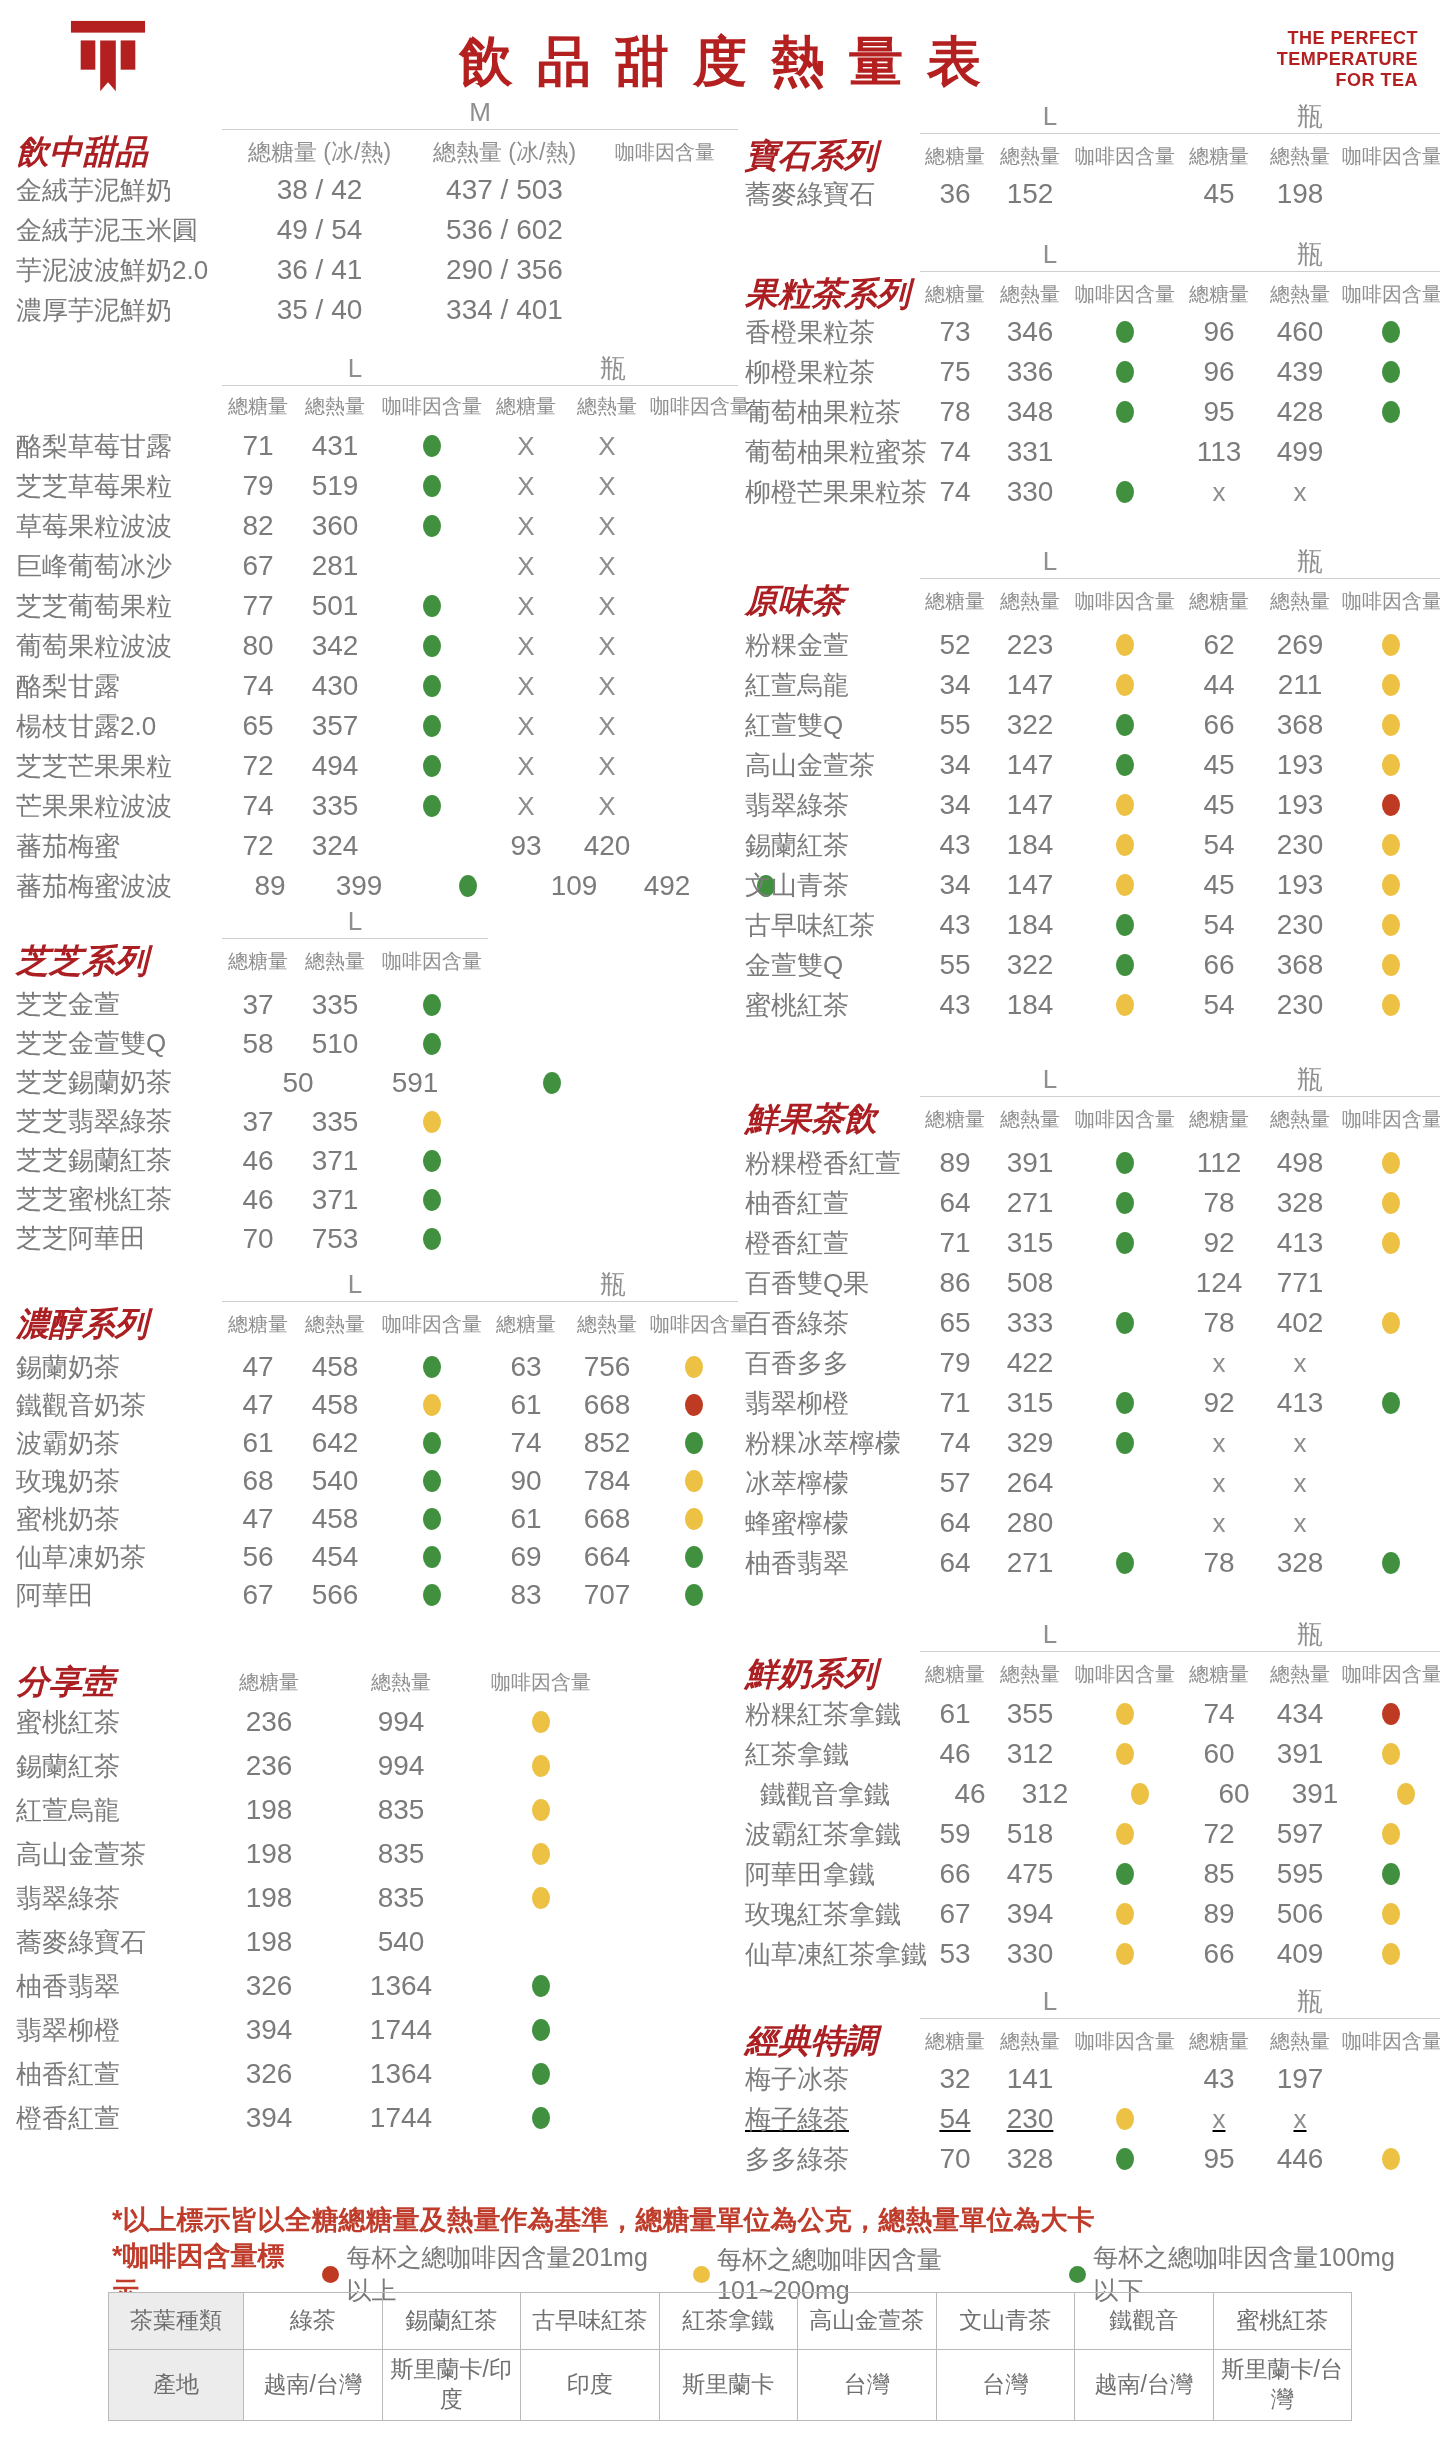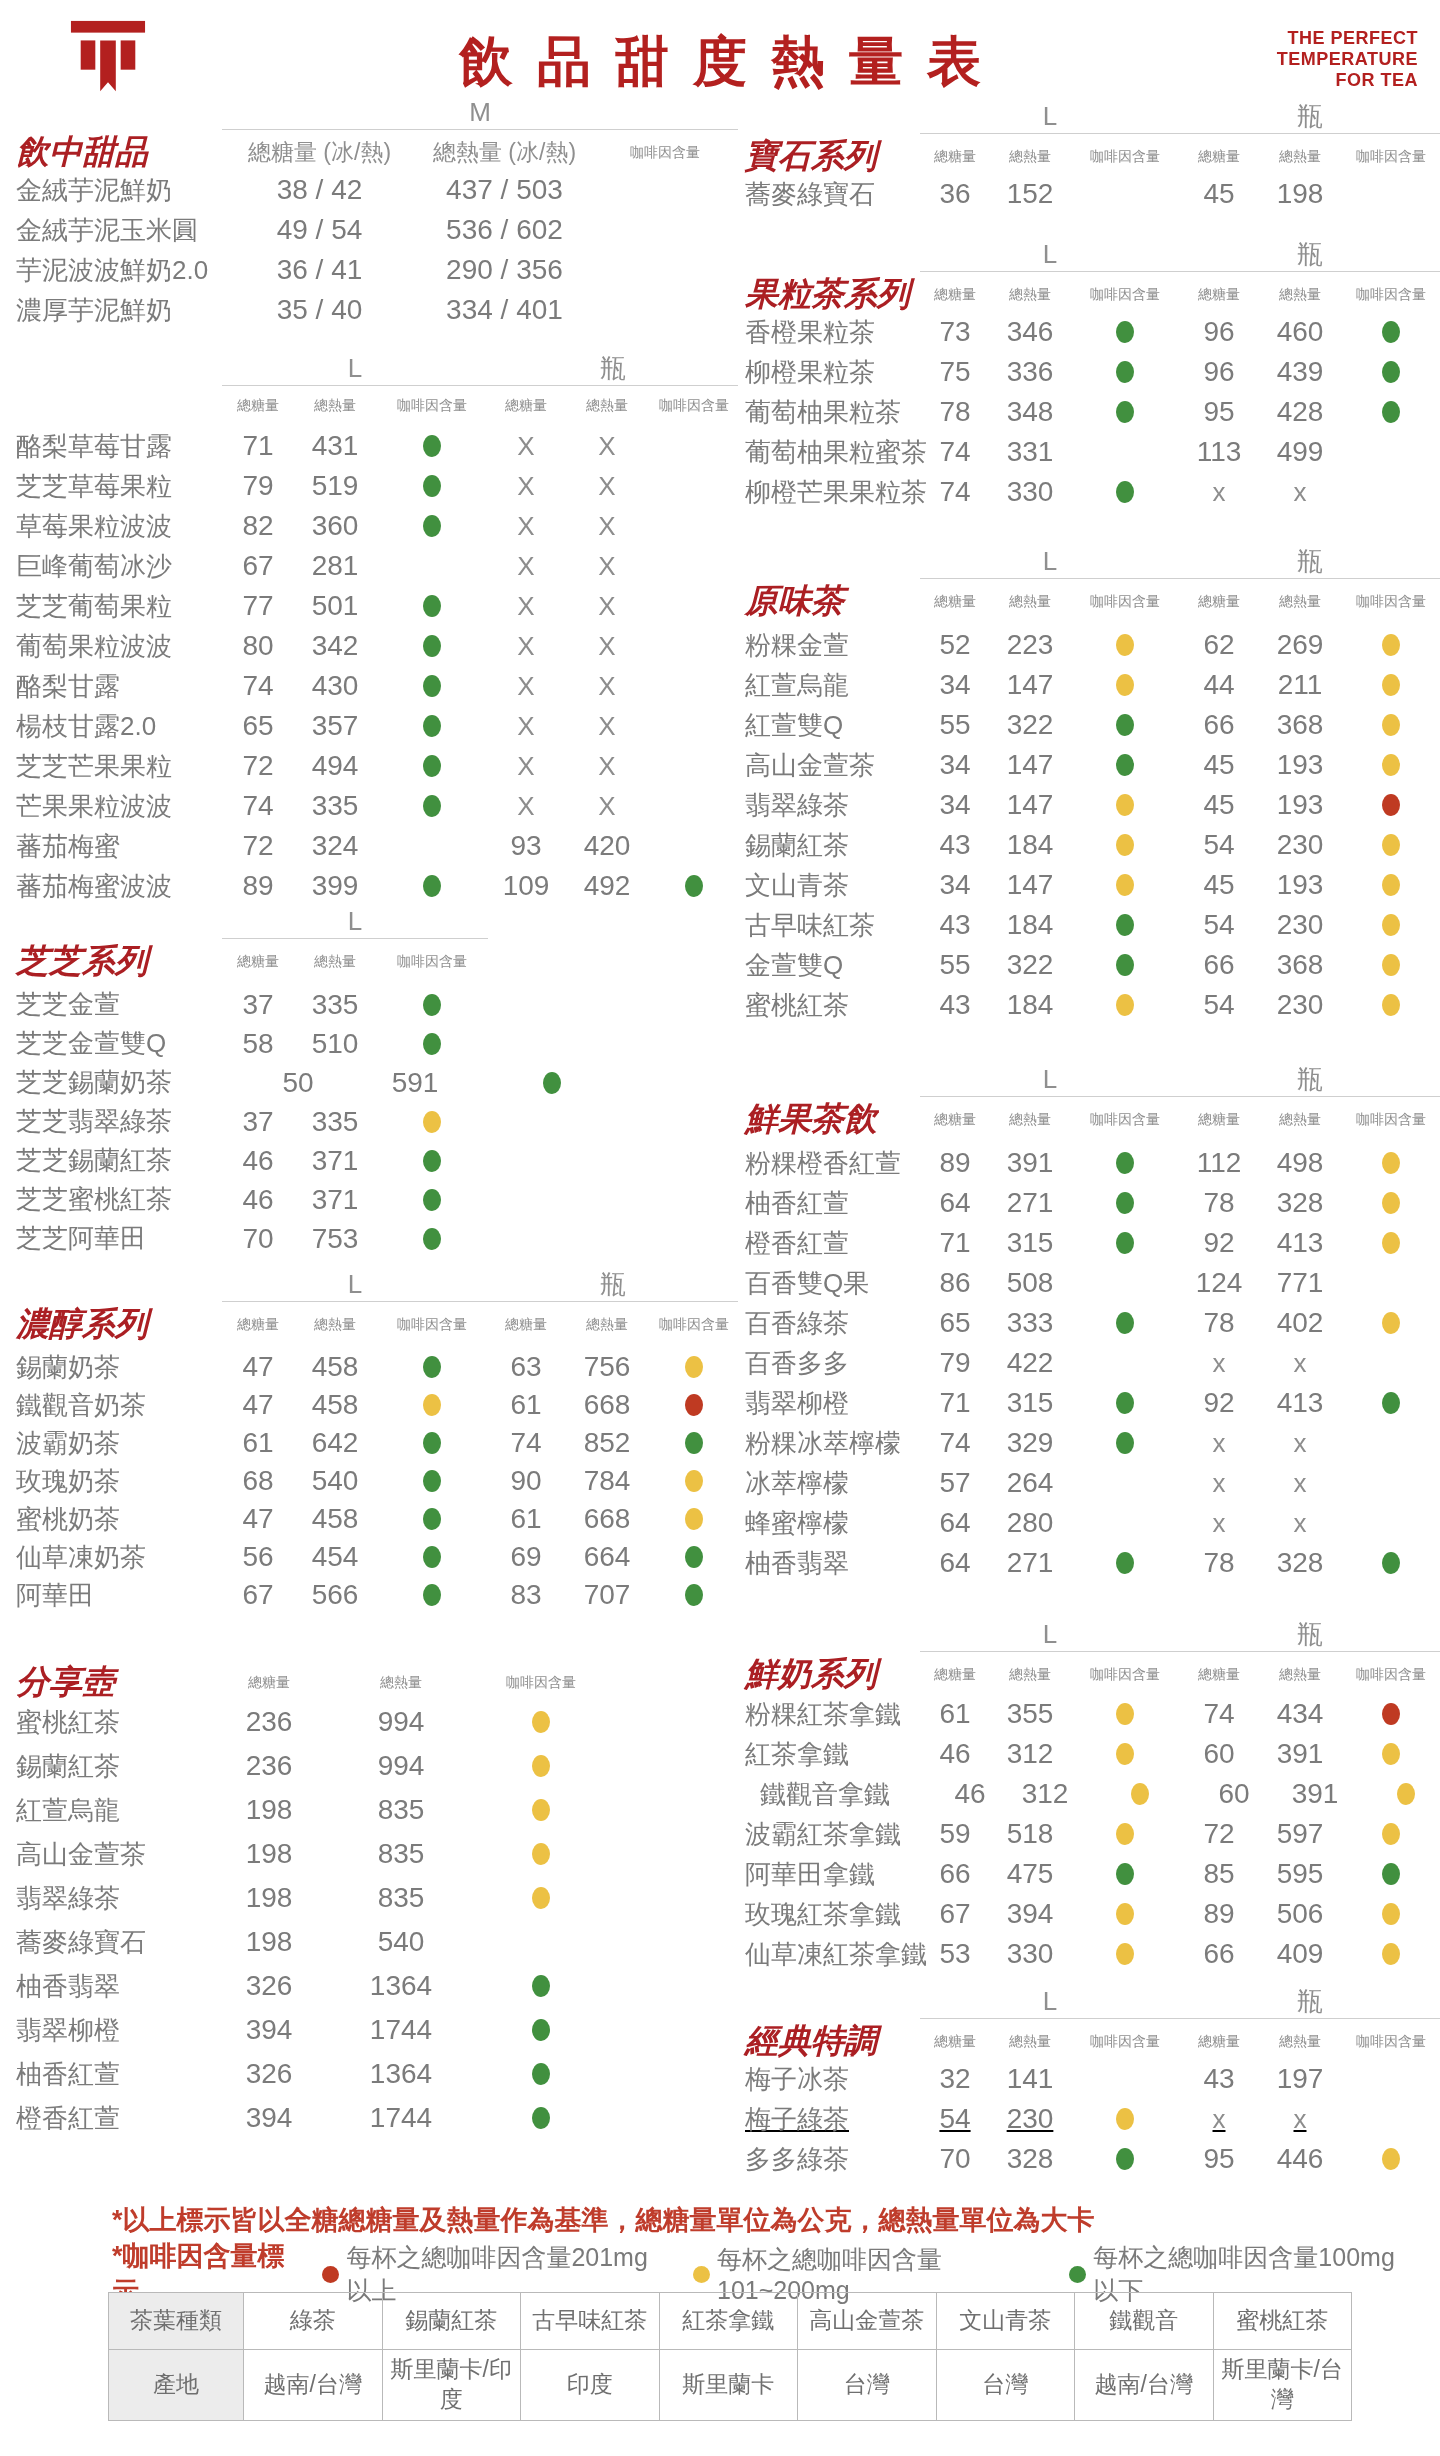--- a/index.html
+++ b/index.html
@@ -16,21 +16,21 @@
   #left-col{position:absolute;left:16px;top:0;width:722px;height:2456px;}
   #right-col{position:absolute;left:745px;top:0;width:695px;height:2456px;}
   .sec{position:absolute;left:0;width:100%;}
   .grid-row{display:grid;align-items:center;}
   .size-row{height:34px;align-items:end;}
   .head-row{height:40px;}
   .gspan{text-align:center;border-bottom:1.5px solid #cfcfcf;padding-bottom:3px;
          color:#8f8f8f;font-size:26px;line-height:27px;}
   .sec-title{color:#ab1f23;font-family:"DejaVu Serif","Liberation Serif",serif;
          font-weight:bold;font-style:italic;font-size:33px;white-space:nowrap;}
-  .hlabel{text-align:center;color:#8f8f8f;font-size:14px;white-space:nowrap;}
+  .hlabel{text-align:center;color:#8f8f8f;font-size:20px;white-space:nowrap;}
   .hlabel.wide{font-size:23px;}
   .drow .name{color:#7b7b7b;font-size:26px;white-space:nowrap;text-align:left;}
   .drow .val{color:#7b7b7b;font-size:28px;text-align:center;white-space:nowrap;}
   .drow .xval{color:#8d8d8d;font-size:26px;}
   .dotcell{display:flex;justify-content:center;align-items:center;}
   .dot{width:18px;height:22px;border-radius:50%;}
   
   .note1{position:absolute;left:112px;top:2202px;color:#bf3c2b;font-size:27px;font-weight:bold;}
   .note2{position:absolute;left:112px;top:2238px;display:flex;align-items:center;gap:14px;}
   .note2-label{color:#bf3c2b;font-size:27px;font-weight:bold;margin-right:14px;}
@@ -232,21 +232,21 @@
           </div>
           <div class="grid-row drow" style="grid-template-columns: 206px 72px 82px 112px 76px 86px 88px; height: 40px;">
             <div class="name">蕃茄梅蜜</div>
             <div class="val">72</div>
             <div class="val">324</div>
             <div class="dotcell"></div>
             <div class="val">93</div>
             <div class="val">420</div>
             <div class="dotcell"></div>
           </div>
-          <div class="grid-row drow" style="grid-template-columns: 206px 72px 82px 112px 76px 86px 88px; height: 40px;">
+          <div class="grid-row drow" style="grid-template-columns: 206px 72px 82px 112px 76px 86px 88px; height: 40px; gap: 12px;">
             <div class="name">蕃茄梅蜜波波</div>
             <div class="val">89</div>
             <div class="val">399</div>
             <div class="dotcell">
               <div class="dot" style="background: rgb(65, 144, 63);"></div>
             </div>
             <div class="val">109</div>
             <div class="val">492</div>
             <div class="dotcell">
               <div class="dot" style="background: rgb(65, 144, 63);"></div>

